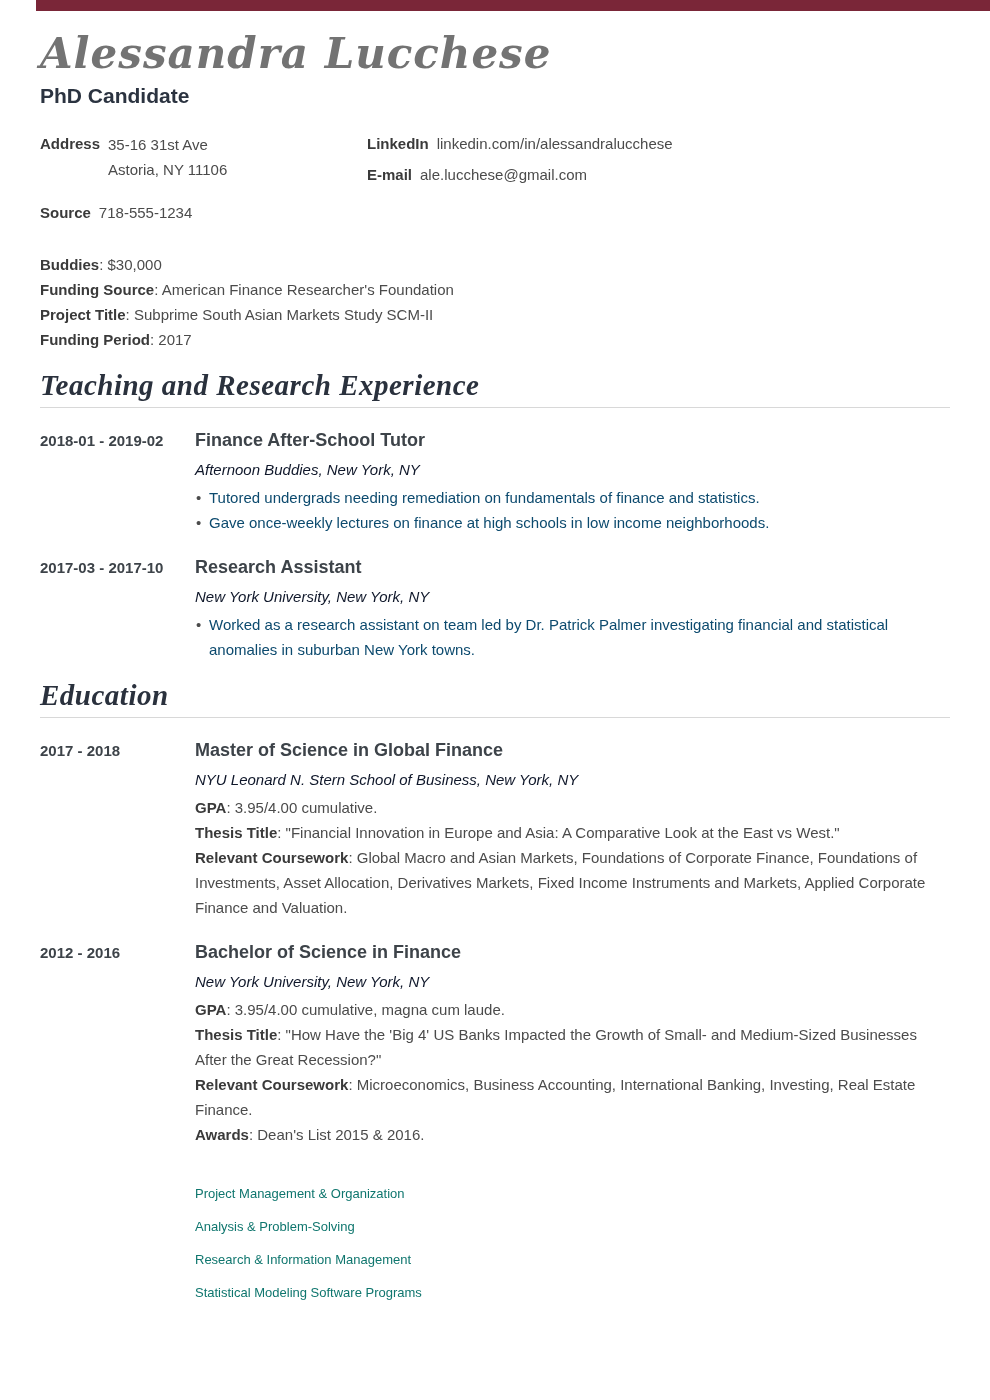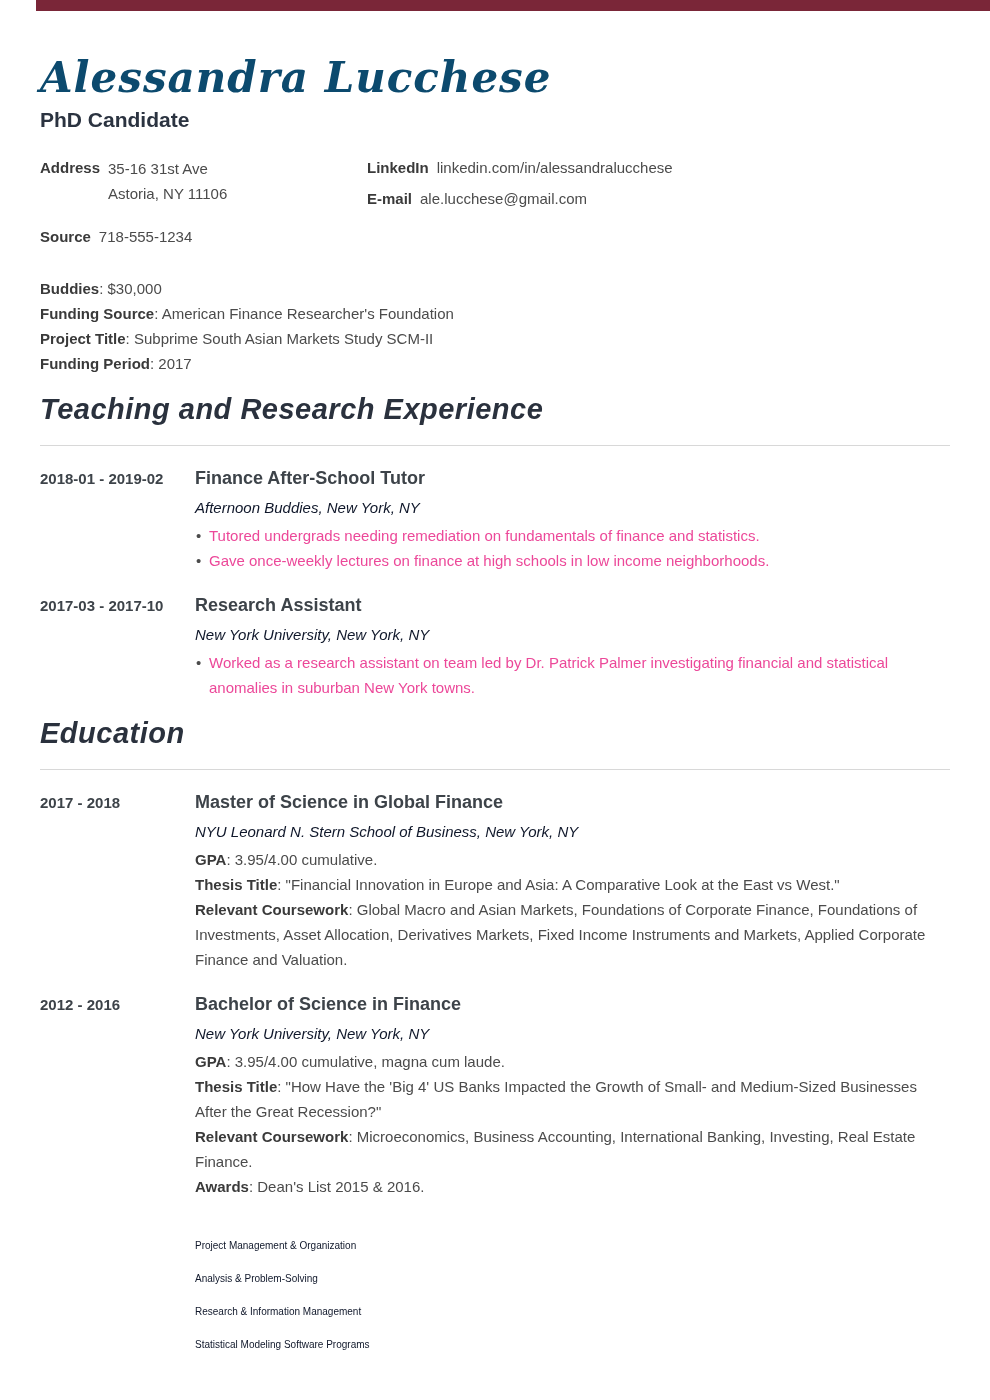--- a/index.html
+++ b/index.html
@@ -16,23 +16,22 @@
     position:absolute; top:0; left:36px; right:0; height:11px;
     background:#7a2638;
   }
   .content { padding:30px 40px 0 40px; }
 
   
   .name {
     font-family:"DejaVu Serif", serif;
     font-style:italic; font-weight:bold;
     font-size:42px; line-height:1.12;
-    color:#0c4a6e;
+    color:#737373;
     letter-spacing:1px;
-    margin-top:24px;
   }
   .job-title {
     margin-top:7px;
     font-size:21px; font-weight:bold;
     color:#2b3340;
   }
 
   
   .contact { display:flex; margin-top:27px; font-size:15px; color:#4b4b4b; }
   .contact-col-left  { width:327px; flex-shrink:0; }
@@ -48,50 +47,50 @@
 
   
   .funding { margin-top:31px; font-size:15px; color:#4b4b4b; }
   .funding-line { line-height:25px; }
   .inline-label { font-weight:bold; color:#3a3a3a; }
   .inline-label::after { content:": "; font-weight:normal; color:#4b4b4b; }
 
   
   .section { margin-top:16px; }
   .section-heading {
-    font-family:Liberation Sans, sans-serif;
+    font-family:Liberation Serif, serif;
     font-style:italic; font-weight:bold;
     font-size:29px; line-height:34px;
     color:#2a313d;
     letter-spacing:0.5px;
-    padding-bottom:19px;
+    padding-bottom:5px;
     border-bottom:1px solid #d8d8d8;
   }
   .entry { display:flex; margin-top:21px; }
   .entry-dates {
     width:155px; flex-shrink:0;
     font-size:15px; font-weight:bold; color:#3d4349;
     padding-top:3px;
   }
   .entry-body { flex:1; padding-right:20px; }
   .entry-title { font-size:18px; font-weight:bold; color:#3d4349; line-height:22px; }
   .entry-subtitle { margin-top:9px; font-size:15px; font-style:italic; color:#0f172a; line-height:20px; }
   .bullets { margin-top:5px; }
   .bullet {
     position:relative;
     padding-left:14px;
-    font-size:15px; color:#ec4899; line-height:25px;
+    font-size:15px; color:#0c4a6e; line-height:25px;
   }
   .bullet::before { content:"\2022"; position:absolute; left:1px; color:#4b4b4b; }
   .details { margin-top:5px; }
   .detail-line { font-size:15px; color:#4b4b4b; line-height:25px; }
 
   
   .skills-list { margin-left:155px; padding-top:21px; }
-  .skill-item { font-size:10px; color:#0f172a; line-height:19px; margin-bottom:14px; }
+  .skill-item { font-size:13px; color:#0f766e; line-height:19px; margin-bottom:14px; }
 </style>
 </head>
 <body>
 
 <div class="page">
   <div class="accent-bar"></div>
 
   <div class="content">
 
     <div class="name">Alessandra Lucchese</div>

